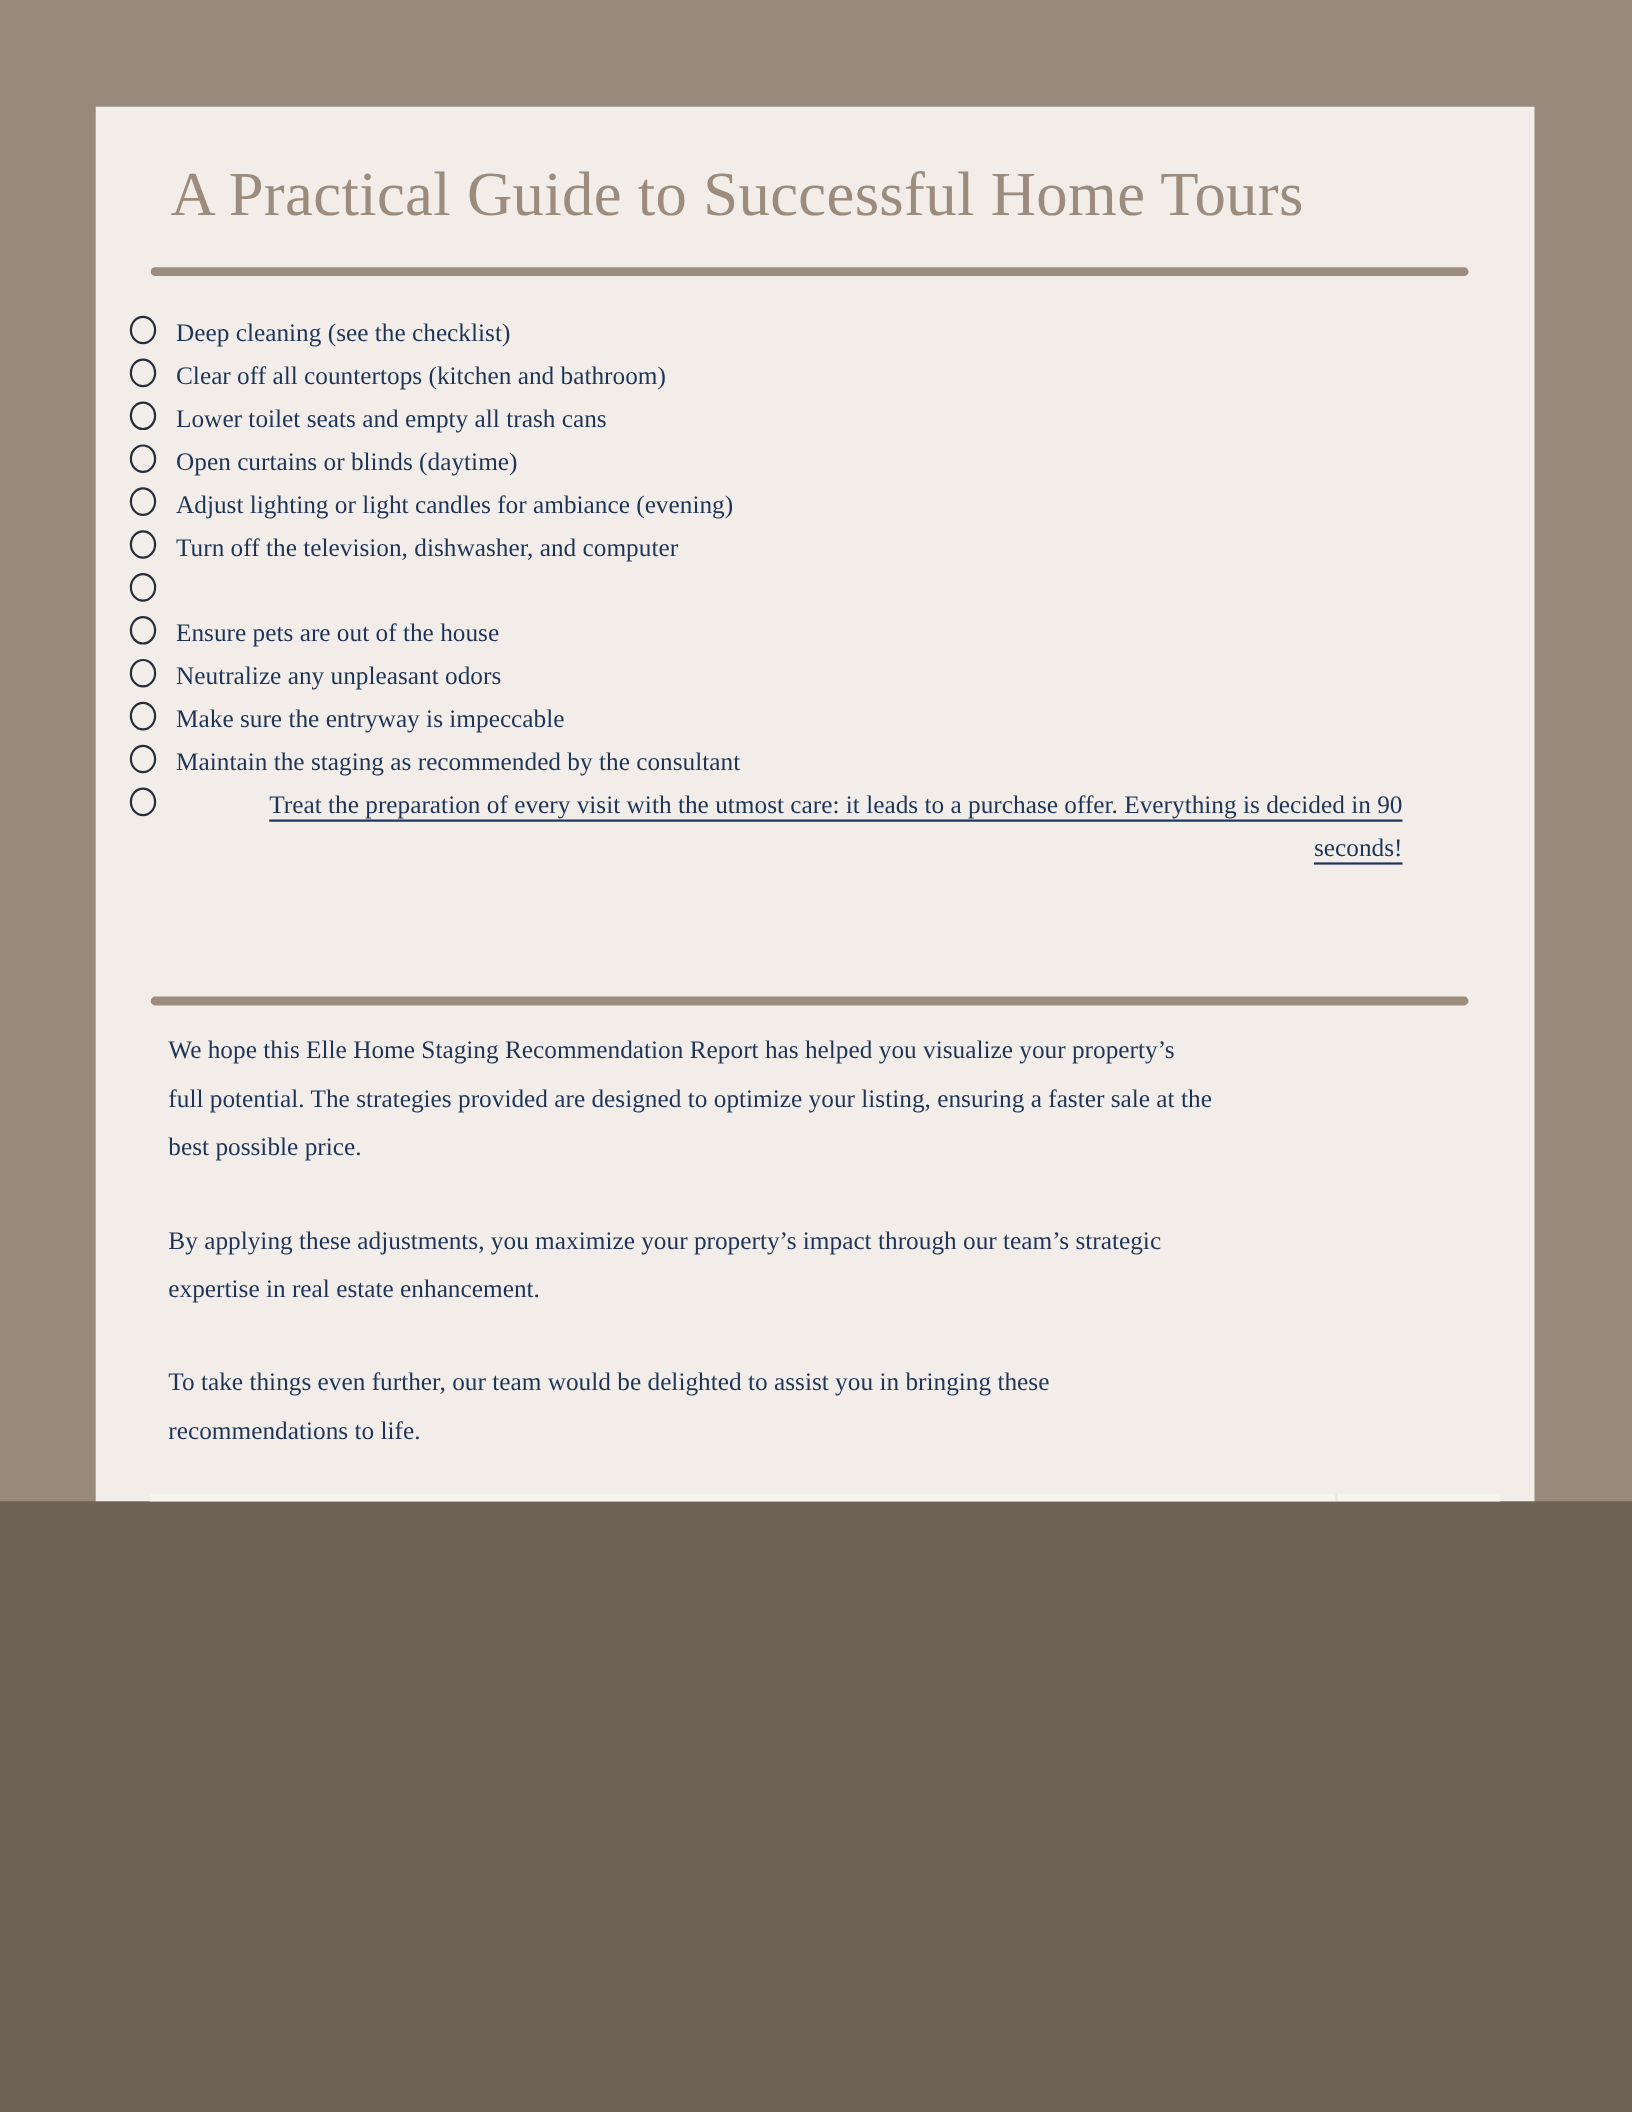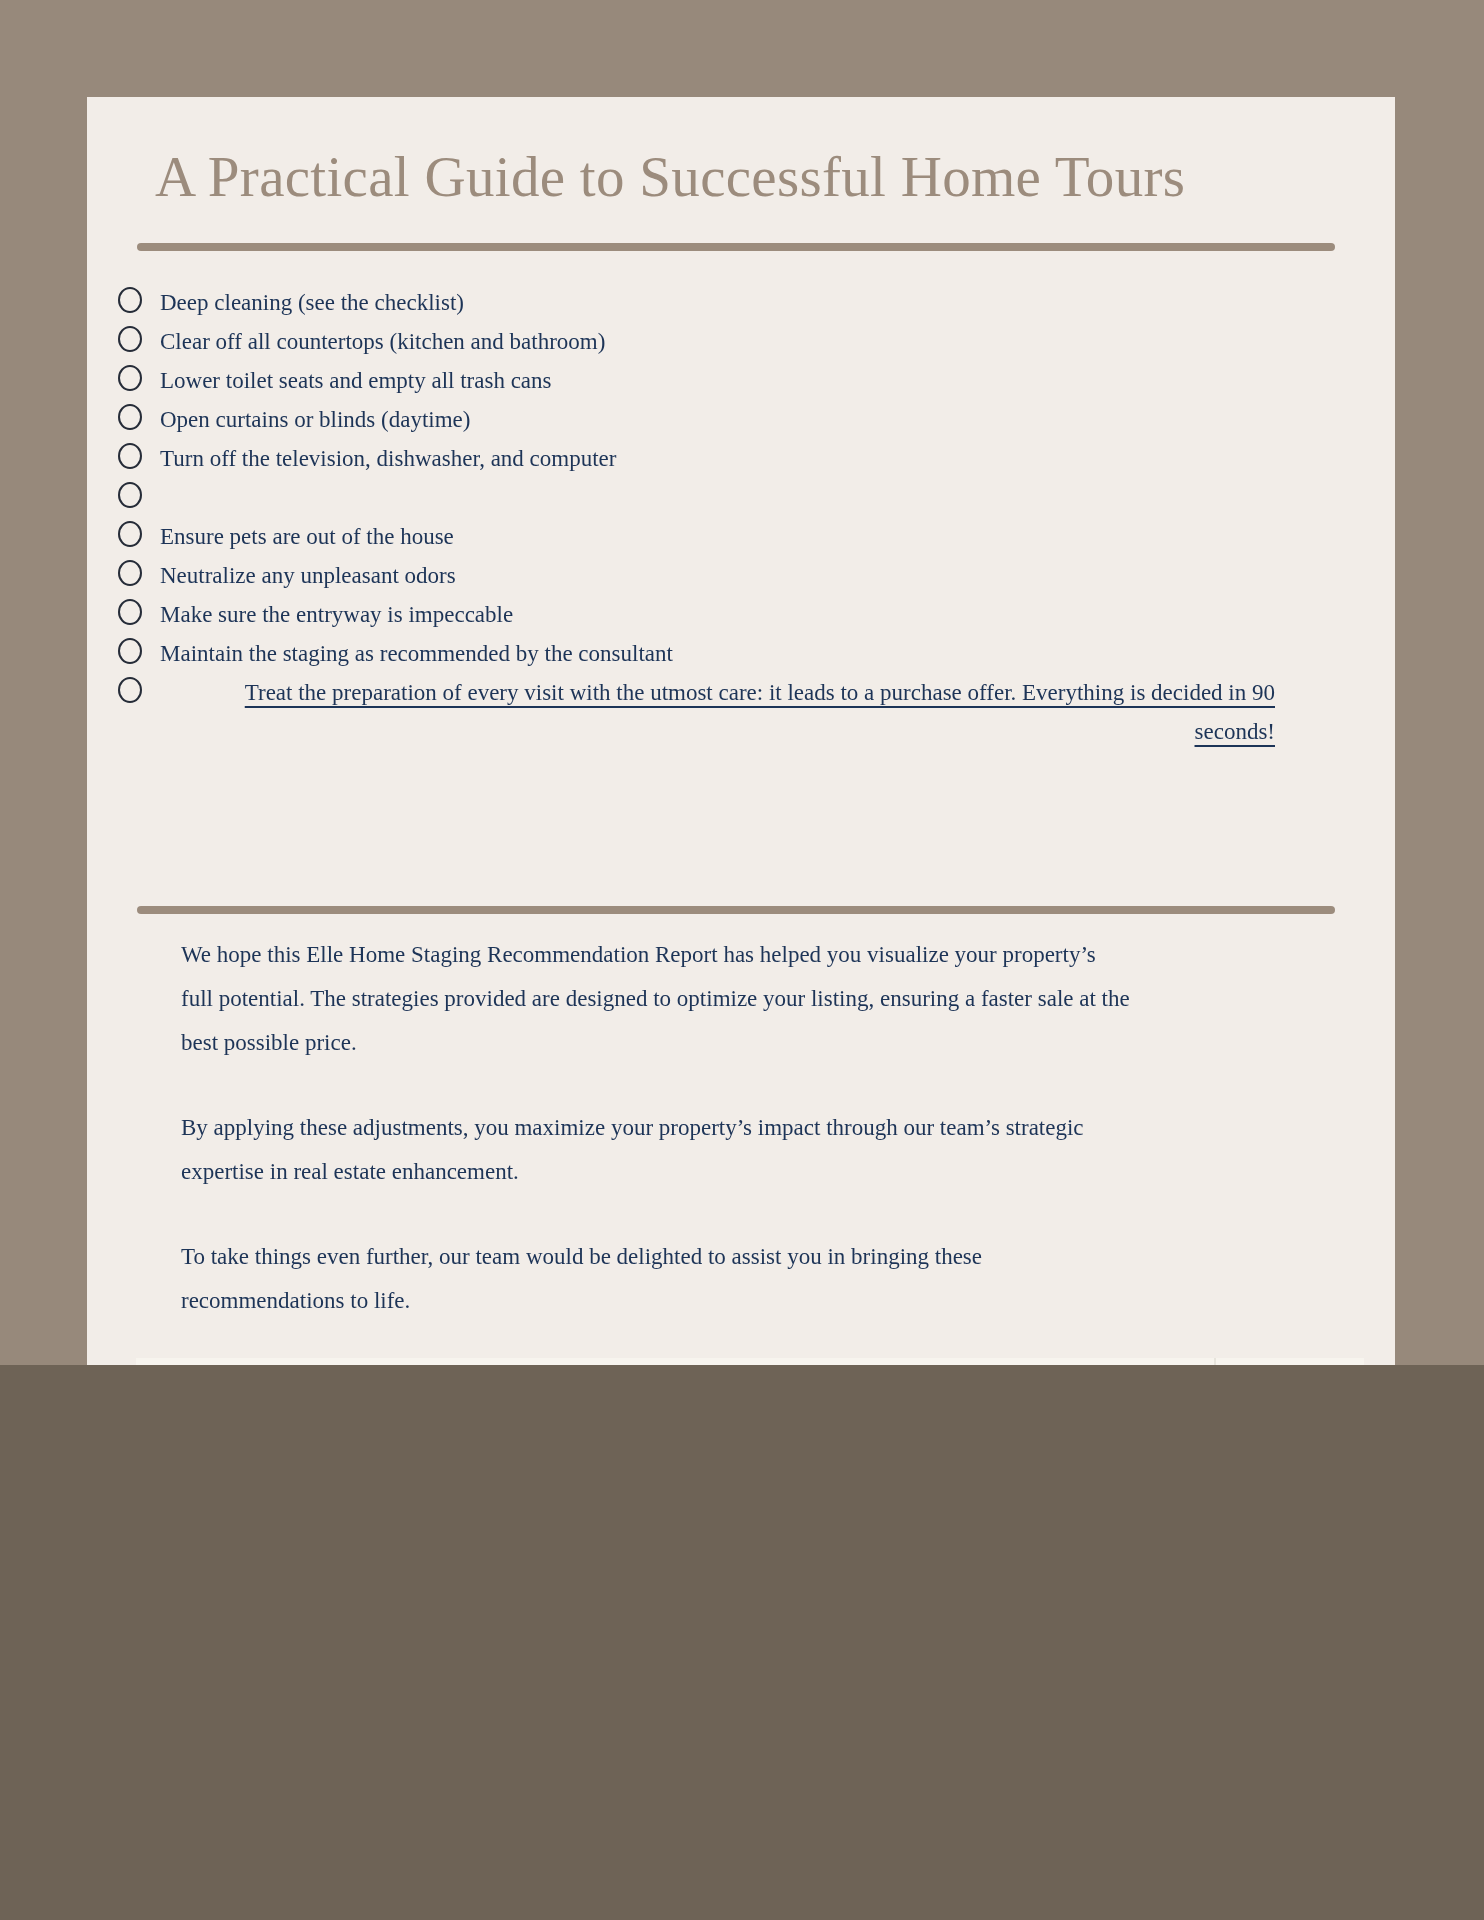--- a/index.html
+++ b/index.html
@@ -47,21 +47,21 @@
   .check-text.u{
     text-decoration:underline;text-decoration-thickness:2px;text-underline-offset:6px;
   }
   .section-heading{
     position:absolute;left:61px;top:715px;width:1230px;
     font-size:46px;font-weight:400;color:var(--heading-text);line-height:1.2;
     white-space:nowrap;
   }
   .para{
     position:absolute;left:66px;width:950px;
-    font-size:23px;line-height:44px;color:var(--body-text);margin-left:28px;
+    font-size:23px;line-height:44px;color:var(--body-text);
   }
   .para-1{top:836px;}
   .para-2{top:1009px;}
   .para-3{top:1138px;}
 
   
   .photo{
     position:absolute;left:49px;top:1261px;width:1228px;height:460px;overflow:hidden;
     background:linear-gradient(180deg,#f3f0e9 0%,#ebe5d9 100%);
   }
@@ -155,20 +155,24 @@
         <li class="check-item">
     <span class="bullet"></span>
     <span class="check-text">Lower toilet seats and empty all trash cans</span>
   </li>
         <li class="check-item">
     <span class="bullet"></span>
     <span class="check-text">Open curtains or blinds (daytime)</span>
   </li>
         <li class="check-item">
     <span class="bullet"></span>
+    <span class="check-text">Adjust lighting or light candles for ambiance (evening)</span>
+  </li>
+        <li class="check-item">
+    <span class="bullet"></span>
     <span class="check-text">Turn off the television, dishwasher, and computer</span>
   </li>
         <li class="check-item">
     <span class="bullet"></span>
   </li>
         <li class="check-item">
     <span class="bullet"></span>
     <span class="check-text">Ensure pets are out of the house</span>
   </li>
         <li class="check-item">

